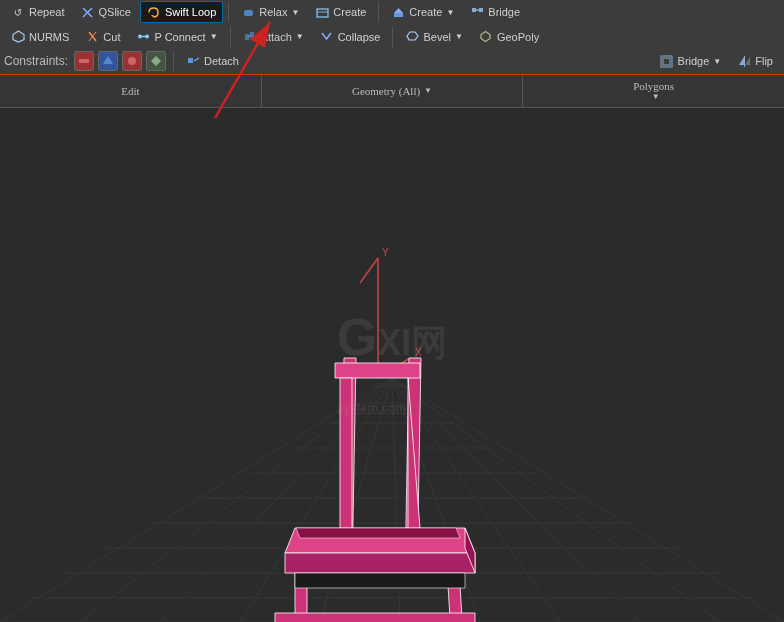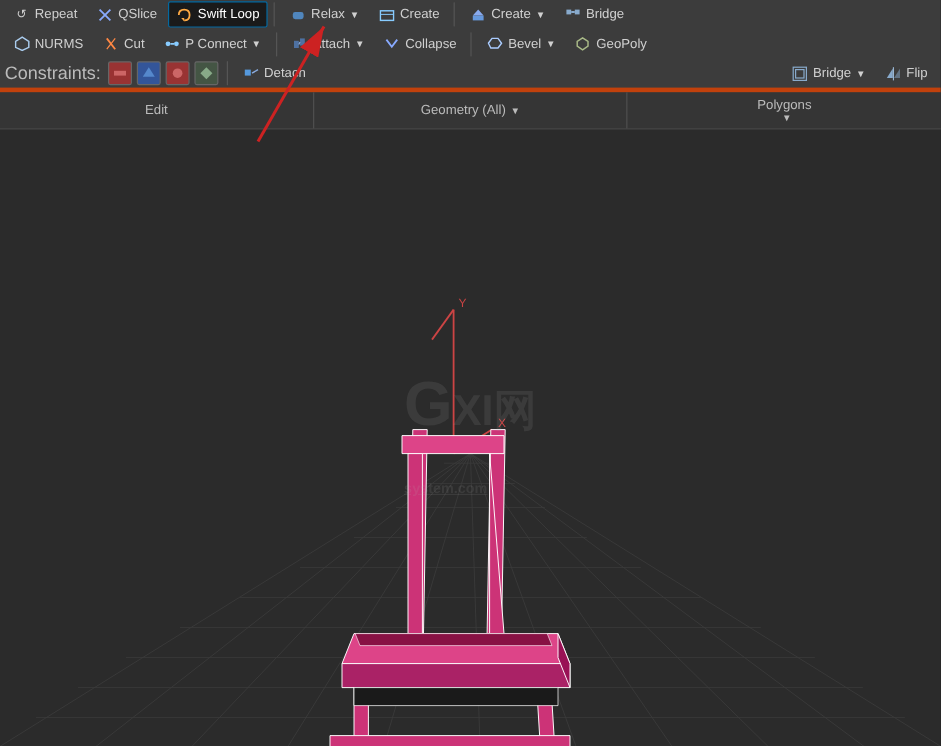--- a/index.html
+++ b/index.html
@@ -65,21 +65,22 @@
       display: inline-flex;
       align-items: center;
       justify-content: center;
       font-size: 10px;
     }
 
     
     .toolbar-sections {
       display: flex;
       height: 38px;
-      border-top: 4px solid #c2410c;
+      border-top: 1px solid #c2410c;
+      font-family: Liberation Serif, serif;
     }
 
     .section-label {
       flex: 1;
       display: flex;
       align-items: center;
       justify-content: center;
       font-size: 11px;
       color: #bbb;
       border-right: 1px solid #555;
@@ -126,21 +127,21 @@
       font-weight: bold;
       color: rgba(180,180,180,0.15);
       z-index: 5;
       user-select: none;
       white-space: nowrap;
     }
 
     
     .constraints-label {
       color: #bbb;
-      font-size: 15px;
+      font-size: 12px;
       margin-right: 4px;
     }
 
     .constraint-btn {
       width: 20px;
       height: 20px;
       border: 1px solid #666;
       background: #4a4a4a;
       cursor: pointer;
       display: inline-flex;

